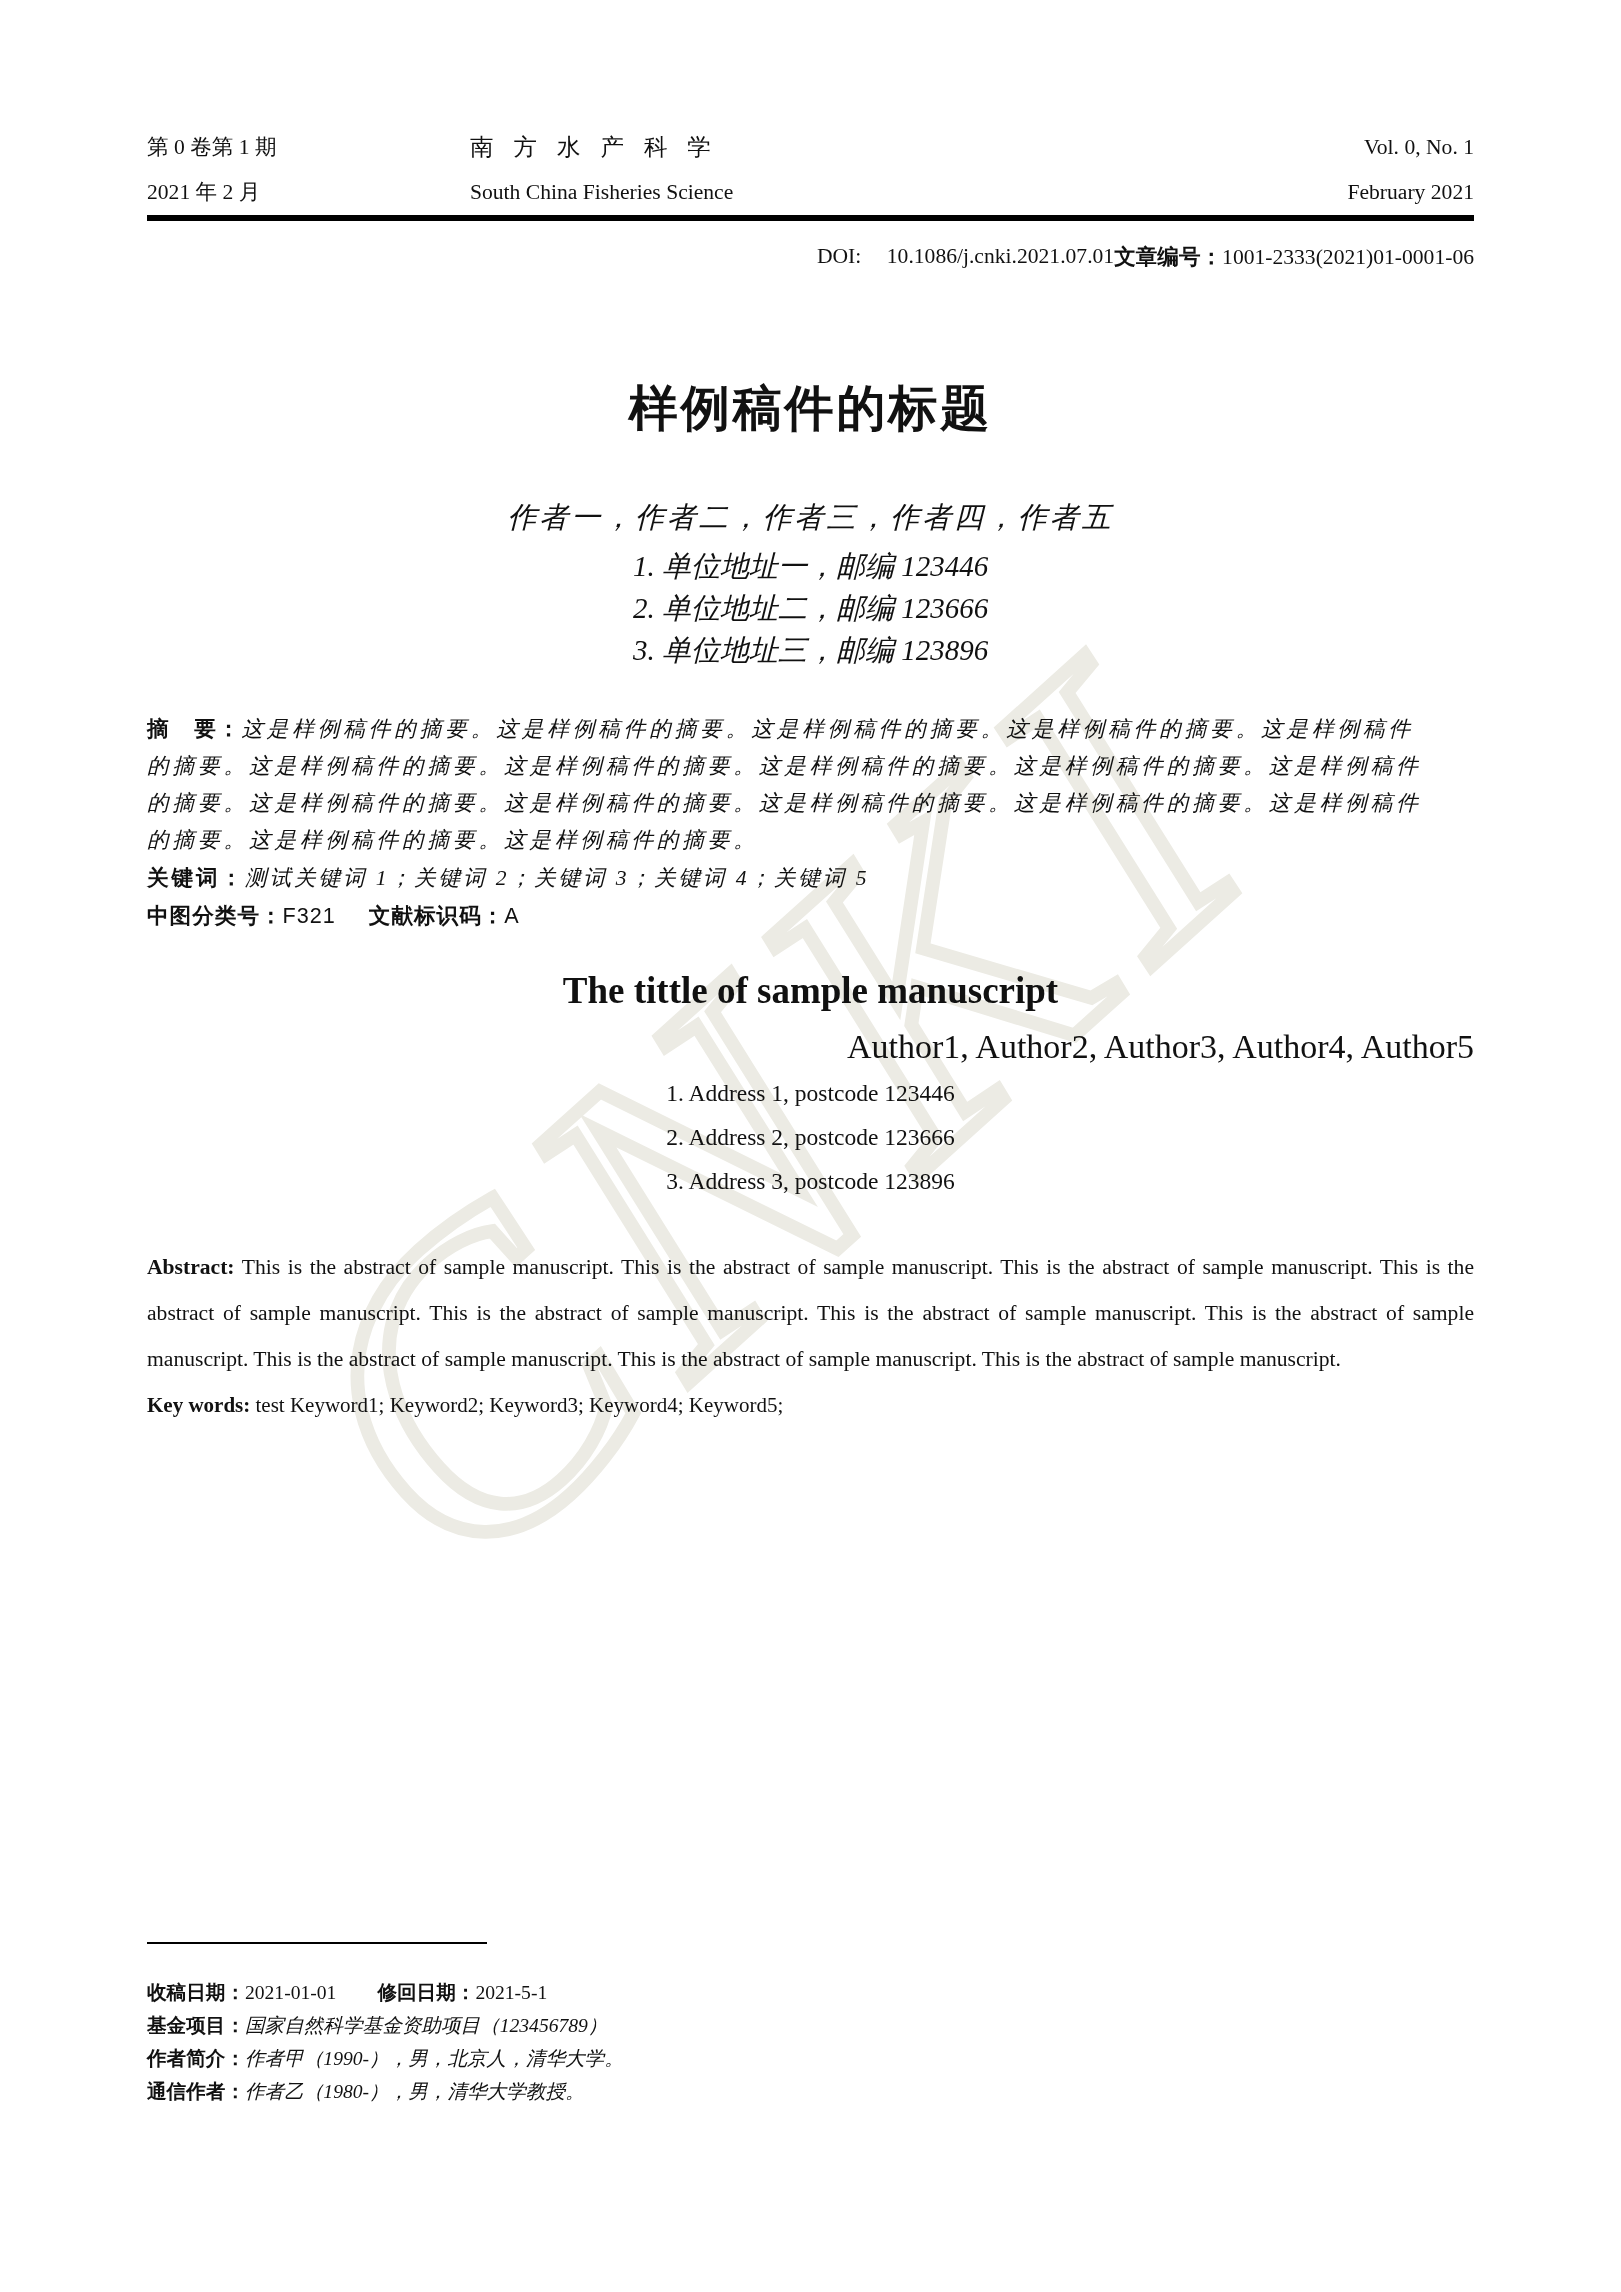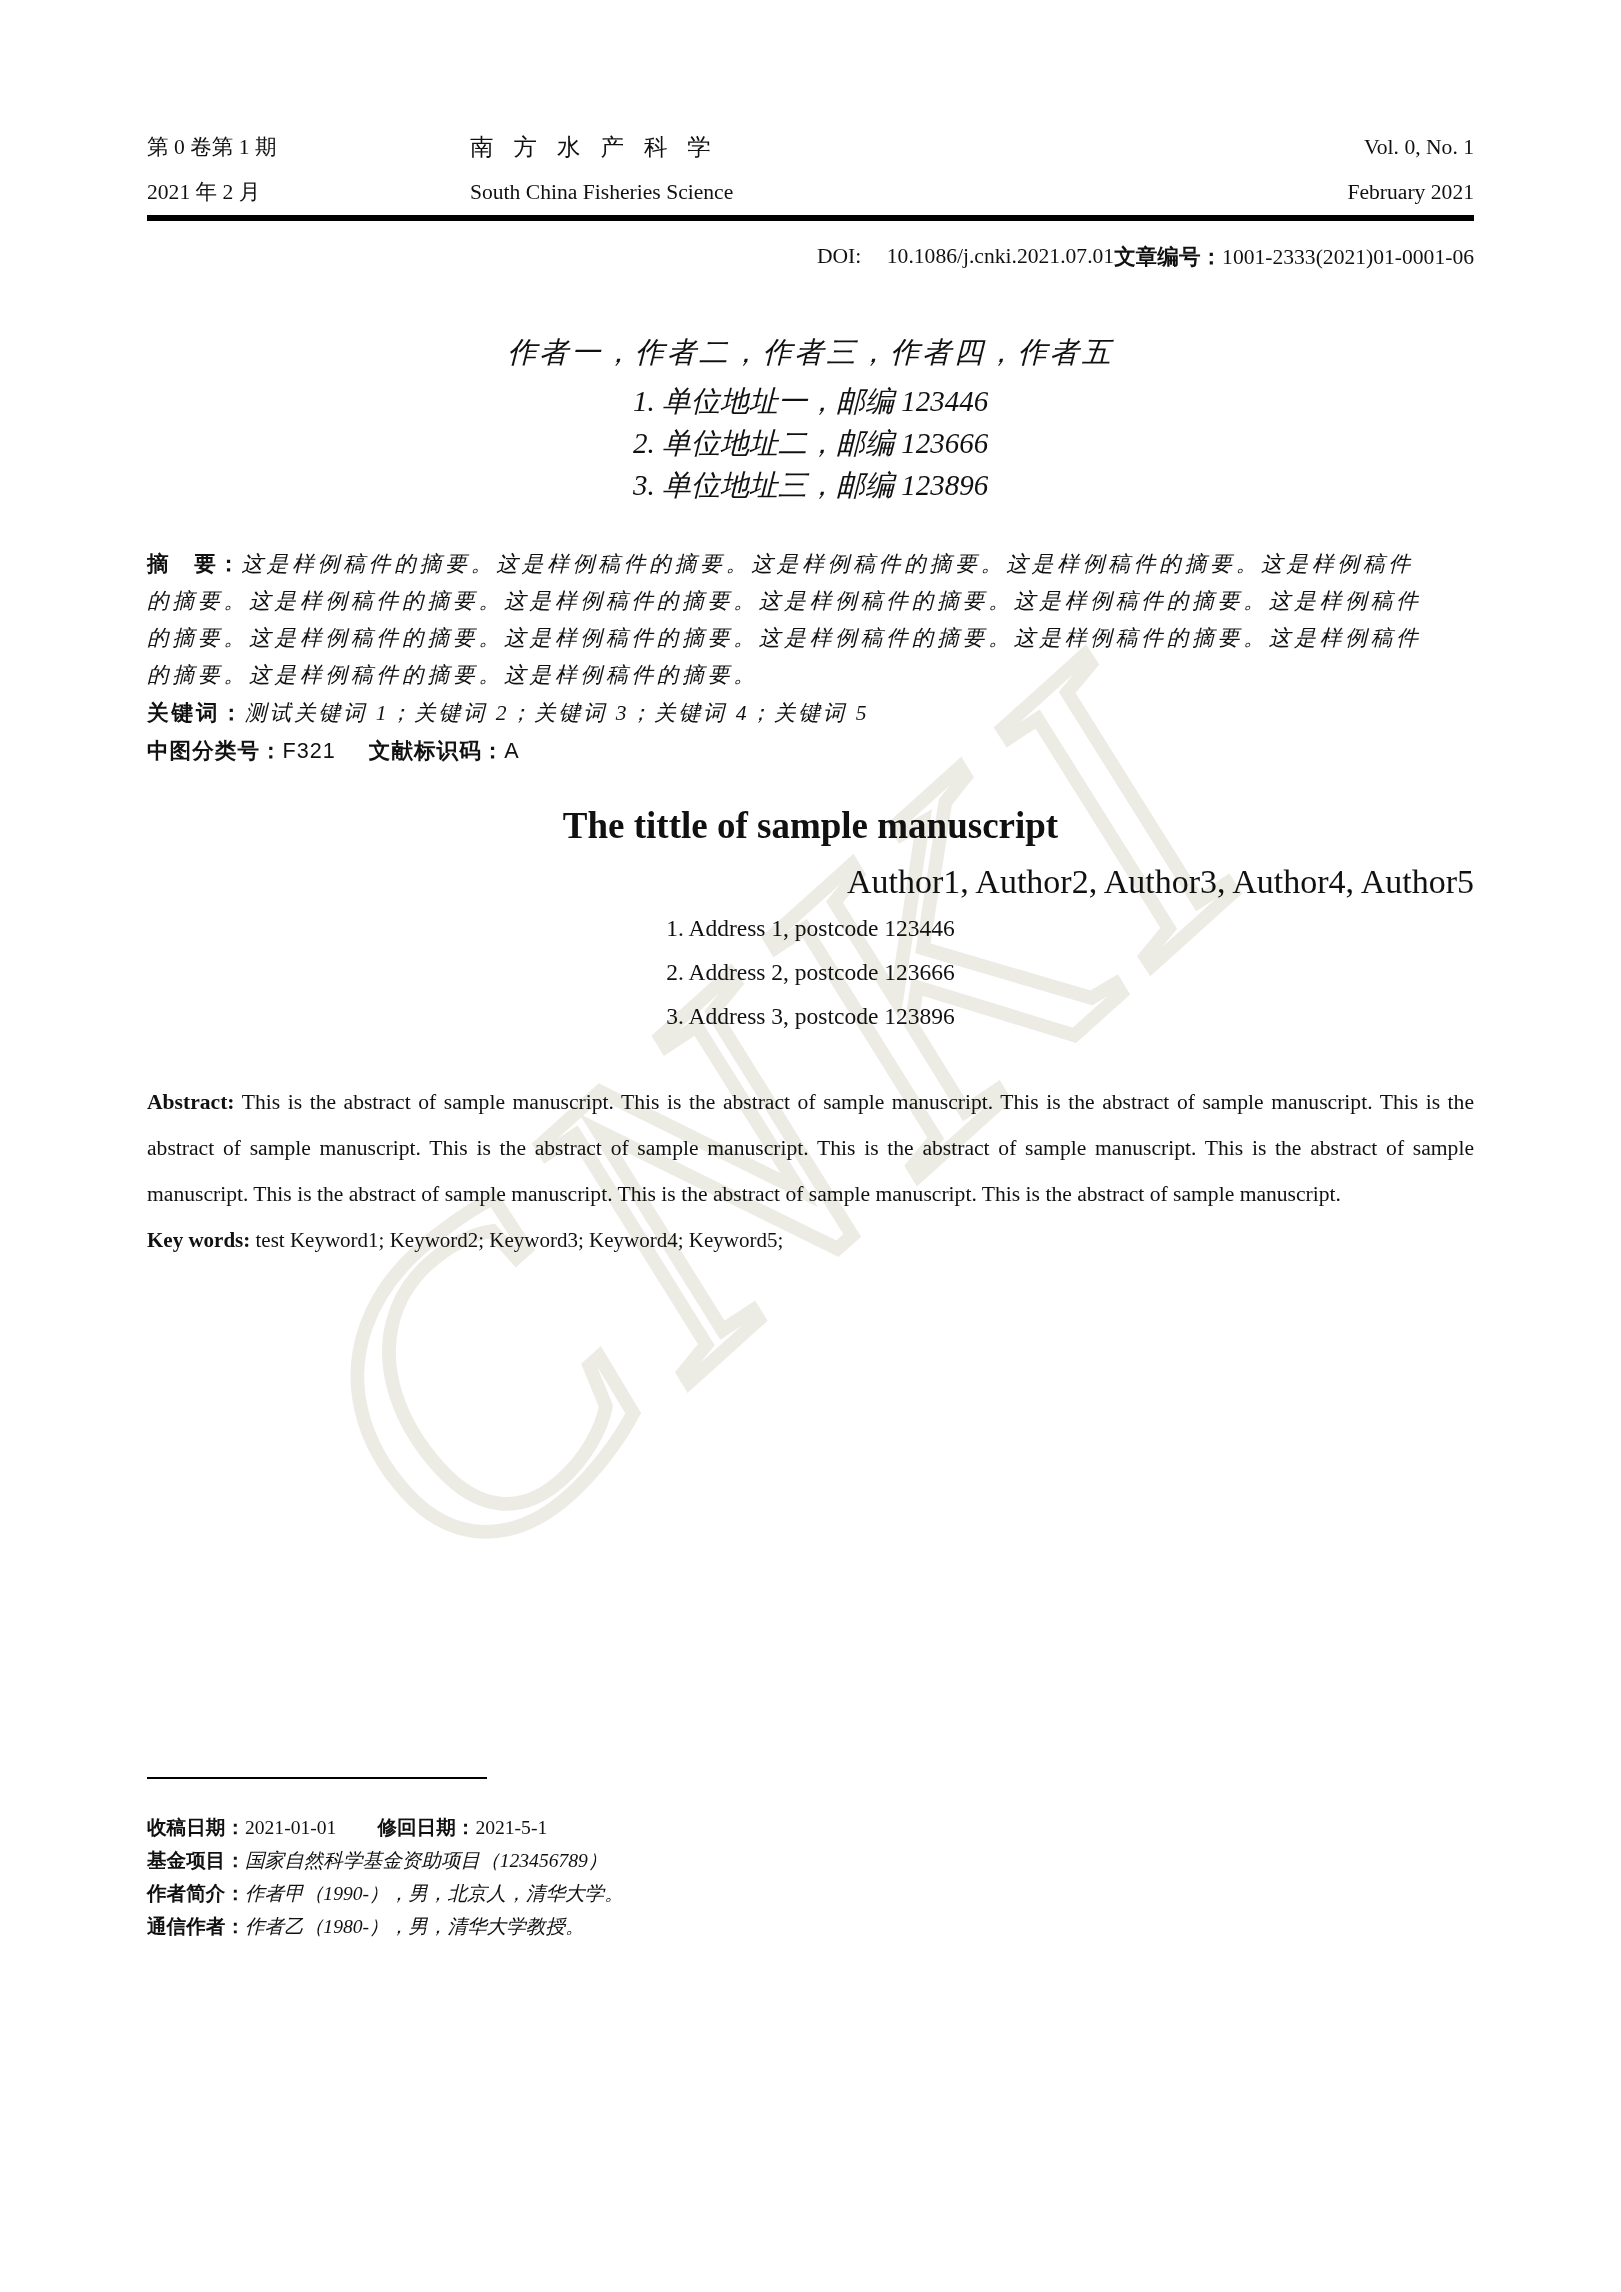--- a/index.html
+++ b/index.html
@@ -91,20 +91,21 @@
 
     <div class="doi-row">
       <div class="doi-left">
         <span>DOI:</span><span class="val">10.1086/j.cnki.2021.07.01</span>
       </div>
       <div class="doi-right">
         <span class="b-sans">文章编号：</span><span>1001-2333(2021)01-0001-06</span>
       </div>
     </div>
 
+    <div class="zh-title">样例稿件的标题</div>
     <div class="zh-authors kai">作者一，作者二，作者三，作者四，作者五</div>
     <div class="zh-affils">
       <div class="affil-line kai">1. 单位地址一，邮编 123446</div>
       <div class="affil-line kai">2. 单位地址二，邮编 123666</div>
       <div class="affil-line kai">3. 单位地址三，邮编 123896</div>
     </div>
 
     <div class="zh-abstract">
       <div class="abs-line"><span class="b-sans lbl">摘　要：</span><span class="kai">这是样例稿件的摘要。这是样例稿件的摘要。这是样例稿件的摘要。这是样例稿件的摘要。这是样例稿件</span></div>
       <div class="abs-line kai">的摘要。这是样例稿件的摘要。这是样例稿件的摘要。这是样例稿件的摘要。这是样例稿件的摘要。这是样例稿件</div>

